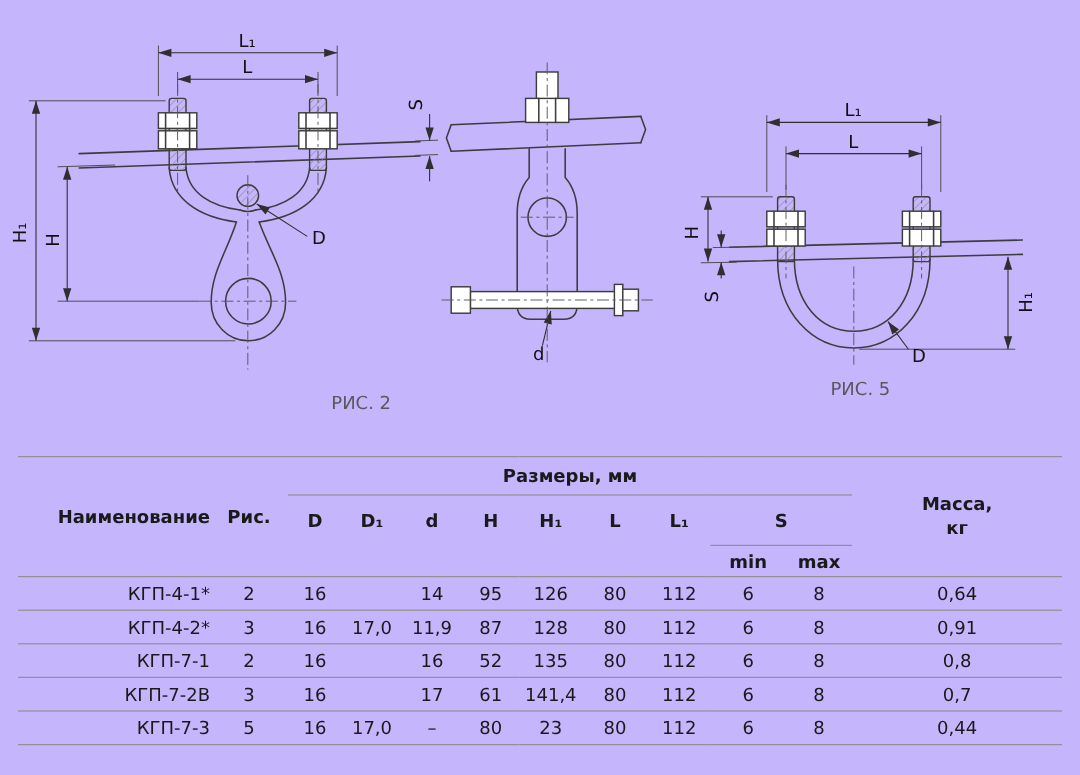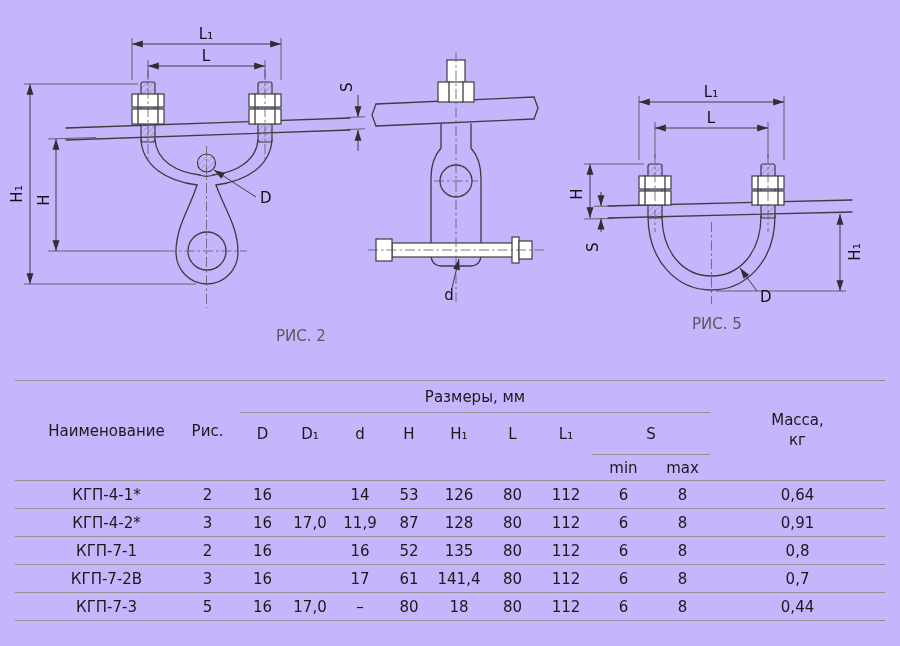--- a/index.html
+++ b/index.html
@@ -22,29 +22,29 @@
 
   
   table.spec {
     width:870px; margin:14px 15px 0 15px;
     border-collapse:collapse; table-layout:fixed;
     font-size:15px;
     border-top:1px solid #919191;
     border-bottom:1px solid #919191;
   }
   .spec th, .spec td { padding:0; text-align:center; vertical-align:middle; font-weight:normal; }
-  .spec thead th { font-weight:normal; }
+  .spec thead th { font-weight:bold; }
   .spec tr.h1 { height:32px; }
   .spec tr.h2 { height:42px; }
   .spec tr.h3 { height:26px; }
   .spec tbody tr { height:28px;margin-top:12px; }
   .spec tbody td { border-top:1px solid #919191; }
   .spec th.group-dims { border-bottom:1px solid #919191; }
   .spec th.s-group    { border-bottom:1px solid #919191; }
-  .spec .c-name { text-align:center; padding-left:23px; }
+  .spec .c-name { text-align:right; padding-left:23px; }
   .spec th.dimh { vertical-align:top; padding-top:12px; }
   .spec th.mass-h { white-space:pre-line; line-height:1.3; }
 </style>
 </head>
 <body>
 
 <div class="page">
 
   <svg width="900" height="362" viewBox="0 0 900 362">
     <defs>
@@ -273,21 +273,21 @@
         <th>max</th>
       </tr>
     </thead>
     <tbody>
         <tr>
       <td class="c-name">КГП-4-1*</td>
       <td>2</td>
       <td>16</td>
       <td></td>
       <td>14</td>
-      <td>53</td>
+      <td>95</td>
       <td>126</td>
       <td>80</td>
       <td>112</td>
       <td>6</td>
       <td>8</td>
       <td>0,64</td>
     </tr>
         <tr>
       <td class="c-name">КГП-4-2*</td>
       <td>3</td>
@@ -330,21 +330,21 @@
       <td>8</td>
       <td>0,7</td>
     </tr>
         <tr>
       <td class="c-name">КГП-7-3</td>
       <td>5</td>
       <td>16</td>
       <td>17,0</td>
       <td>–</td>
       <td>80</td>
-      <td>18</td>
+      <td>23</td>
       <td>80</td>
       <td>112</td>
       <td>6</td>
       <td>8</td>
       <td>0,44</td>
     </tr>
       </tbody>
   </table>
 
   

